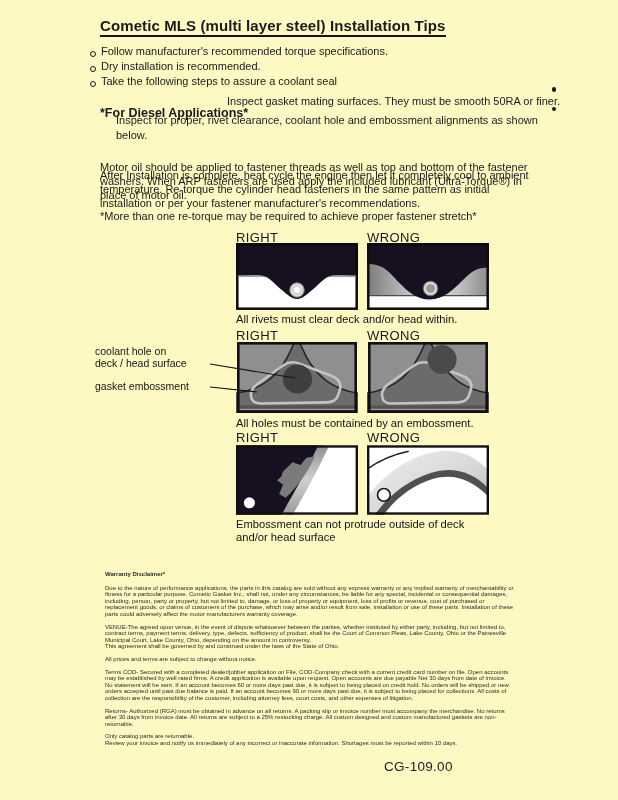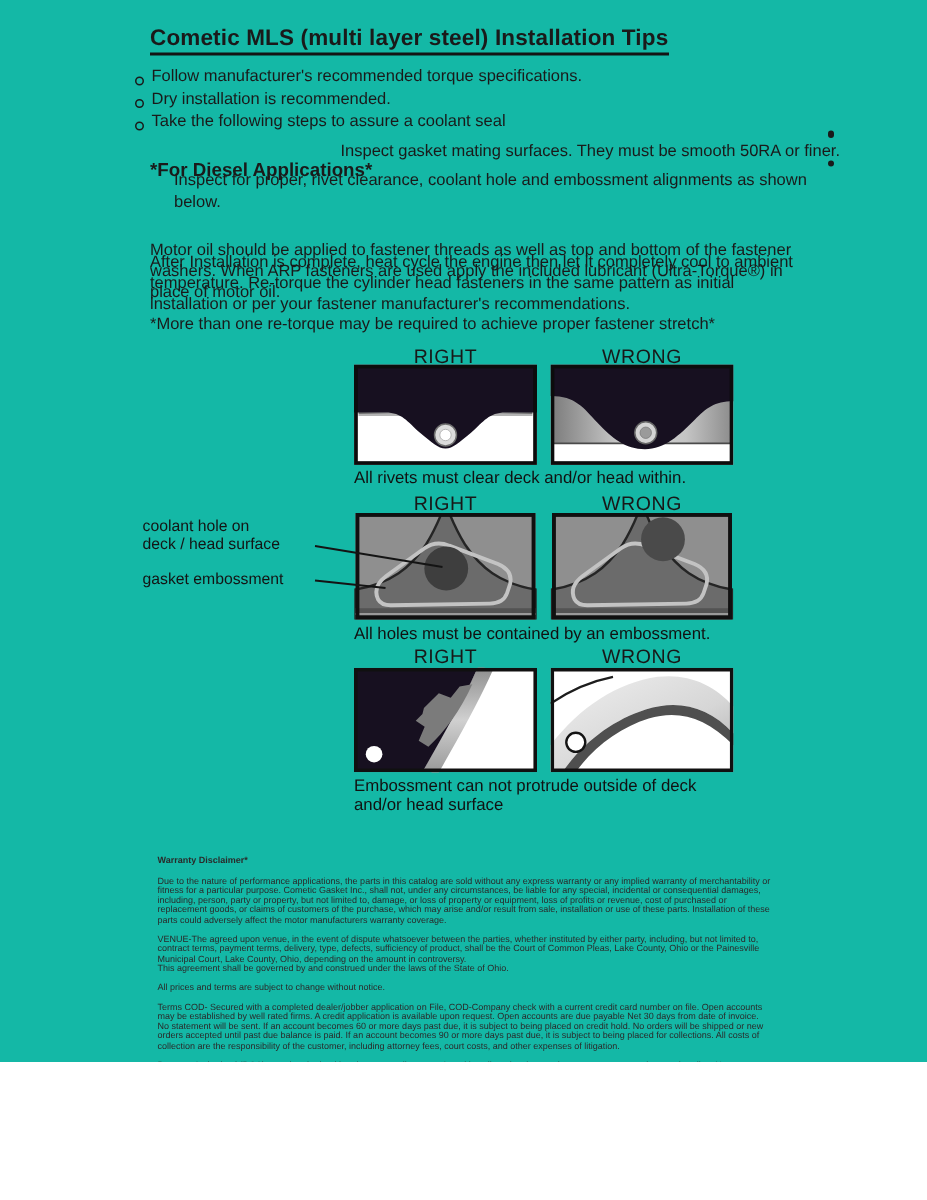--- a/index.html
+++ b/index.html
@@ -1,36 +1,36 @@
 <!DOCTYPE html>
 <html><head>
 <meta charset="utf-8">
 <style>
   html,body{margin:0;padding:0;background:#fff;}
-  .page{position:relative;width:618px;height:708px;background:#14b8a6;overflow:hidden;
+  .page{position:relative;width:618px;height:800px;background:#fef9c3;overflow:hidden;
         font-family:"Liberation Sans","DejaVu Sans",sans-serif;color:#1a1a1a;}
 
   .title{position:absolute;left:100px;top:17px;font-size:15px;font-weight:bold;
          border-bottom:2px solid #141414;padding-bottom:1px;letter-spacing:.1px;}
 
   .tips{position:absolute;left:90px;top:44px;width:470px;font-size:11px;line-height:15px;}
   .tip-row{display:flex;align-items:flex-end;}
   .tip-row.sub{padding-left:26px;flex-direction:column;}
   .m-open{width:4px;height:4px;border:1px solid #1a1a1a;border-radius:50%;
           display:inline-block;flex:0 0 auto;margin-right:5px;position:relative;top:-2px;}
   .m-fill{width:4.5px;height:4.5px;background:#1a1a1a;border-radius:50%;
           display:inline-block;flex:0 0 auto;margin-right:4px;position:relative;top:-2px;}
 
   .diesel-h{position:absolute;left:100px;top:106px;font-size:12.5px;font-weight:bold;}
   .para{position:absolute;left:100px;width:442px;font-size:11px;line-height:13.8px;}
   .p1{top:137px;margin-top:24px;} .p2{top:169px;} .note{top:210px;}
 
   .dgrow{position:absolute;left:236px;width:253px;}
   .dg-labels{display:flex;gap:9px;}
-  .dg-label{width:122px;text-align:center;font-size:13px;letter-spacing:.4px;color:#181818;}
+  .dg-label{width:122px;text-align:left;font-size:13px;letter-spacing:.4px;color:#181818;}
   .dg-panels{display:flex;gap:9px;}
   .dg-panels svg{display:block;}
   .caption{font-size:11.2px;line-height:12.5px;color:#111;}
   .preline{white-space:pre-line;}
 
   .r1-labels{top:230px;} .r1-panels{top:243px;} .r1-cap{top:313px;width:253px;}
   .r2-labels{top:328px;} .r2-panels{top:342px;} .r2-cap{top:417px;width:253px;}
   .r3-labels{top:430px;} .r3-panels{top:445px;} .r3-cap{top:518px;width:240px;}
 
   .anno{position:absolute;width:113px;left:95px;text-align:left;font-size:10.5px;

